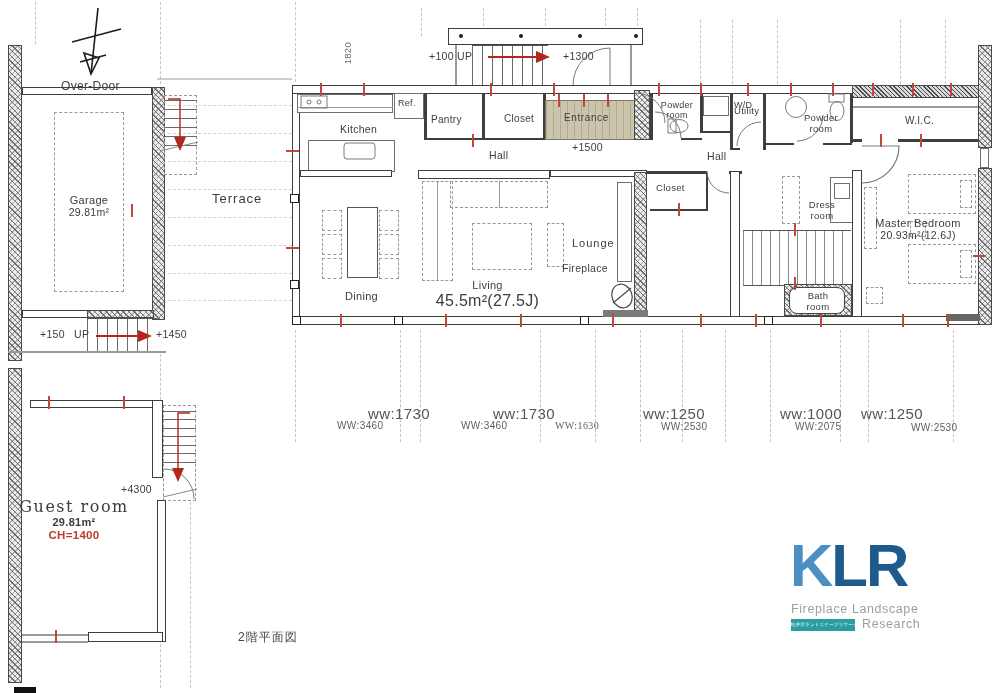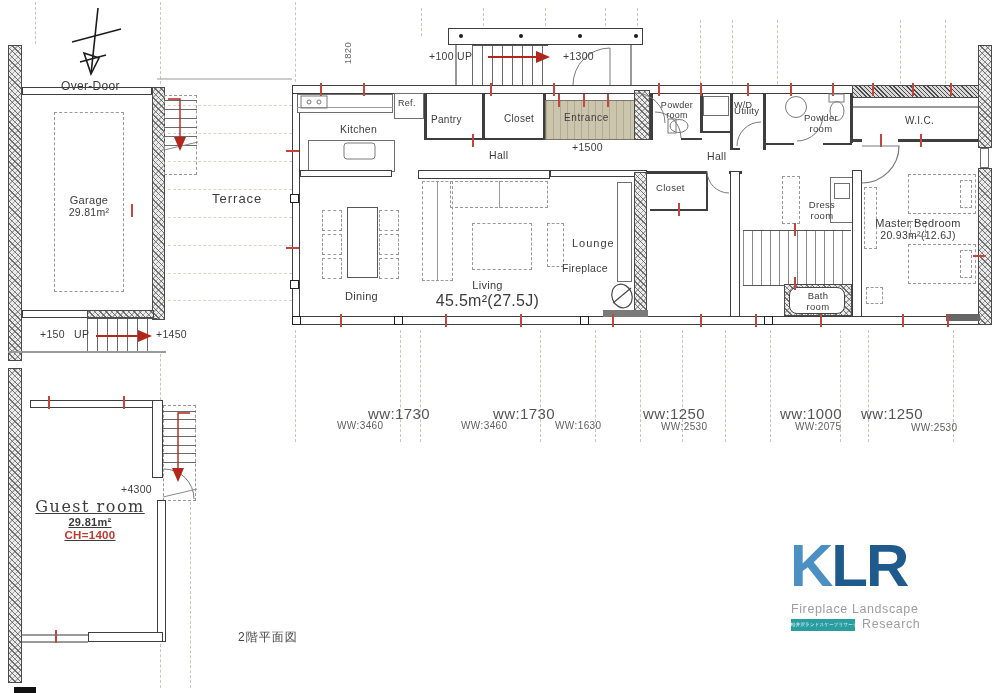--- a/index.html
+++ b/index.html
@@ -327,31 +327,31 @@
   <span class="lbl lbl-c" style="left:802px;top:200px;width:40px;font-size:9.5px;">Dress room</span>
   <span class="lbl lbl-c" style="left:799px;top:291px;width:38px;font-size:9.5px;">Bath room</span>
   <span class="lbl lbl-c" style="left:862px;top:217px;width:112px;">
     <span style="font-size:11px;">Master Bedroom</span><br>
     <span style="font-size:10.5px;">20.93m²(12.6J)</span>
   </span>
   <span class="lbl" style="left:40px;top:328px;">+150</span>
   <span class="lbl" style="left:74px;top:328px;">UP</span>
   <span class="lbl" style="left:156px;top:328px;">+1450</span>
   <span class="lbl" style="left:121px;top:483px;">+4300</span>
-  <span class="lbl lbl-c" style="left:20px;top:498px;width:140px;text-decoration:underline;">
+  <span class="lbl lbl-c" style="left:4px;top:498px;width:140px;">
     <span class="serif" style="font-size:16px;letter-spacing:1.5px;">Guest room</span><br>
     <span style="font-size:11px;font-weight:bold;">29.81m²</span><br>
     <span class="red" style="font-size:11.5px;font-weight:bold;">CH=1400</span>
   </span>
 
   <span class="dim dim-s" style="left:368px;top:405px;">ww:1730</span>
   <span class="dim" style="left:337px;top:420px;">WW:3460</span>
   <span class="dim dim-s" style="left:493px;top:405px;">ww:1730</span>
   <span class="dim" style="left:461px;top:420px;">WW:3460</span>
-  <span class="dim" style="left:555px;top:420px;">WW:1630</span>
+  <span class="dim" style="left:555px;top:420px;font-family:Liberation Serif, serif;">WW:1630</span>
   <span class="dim dim-s" style="left:643px;top:405px;">ww:1250</span>
   <span class="dim" style="left:661px;top:421px;">WW:2530</span>
   <span class="dim dim-s" style="left:780px;top:405px;">ww:1000</span>
   <span class="dim" style="left:795px;top:421px;">WW:2075</span>
   <span class="dim dim-s" style="left:861px;top:405px;">ww:1250</span>
   <span class="dim" style="left:911px;top:422px;">WW:2530</span>
 
   <span class="lbl" style="left:238px;top:629px;font-size:12px;color:#444;letter-spacing:1px;">2階平面図</span>
 
   <div class="klr">

